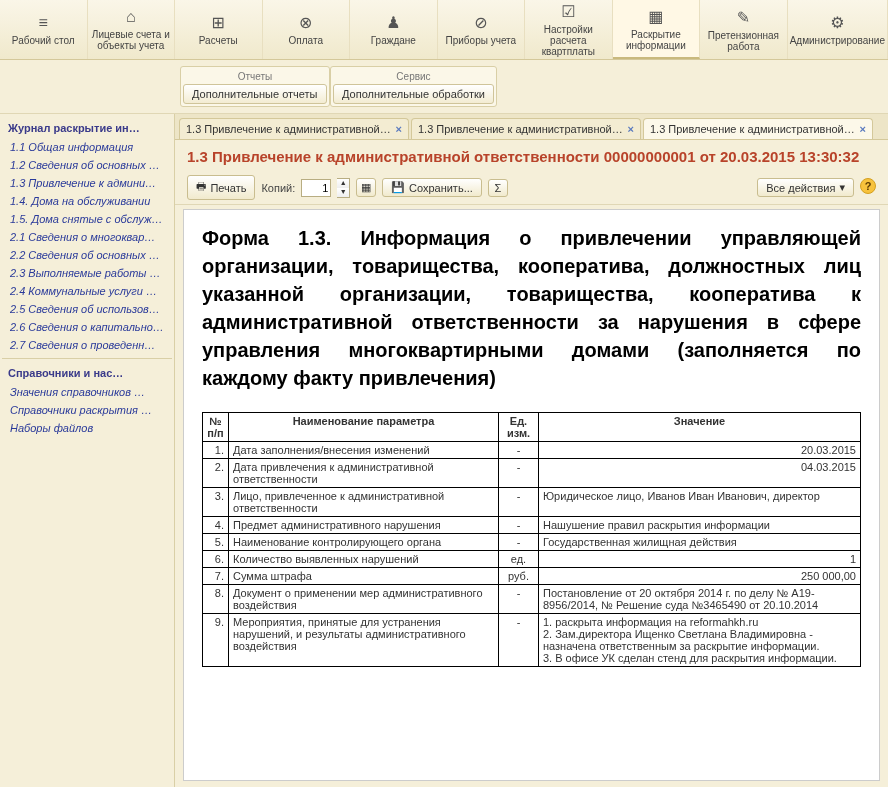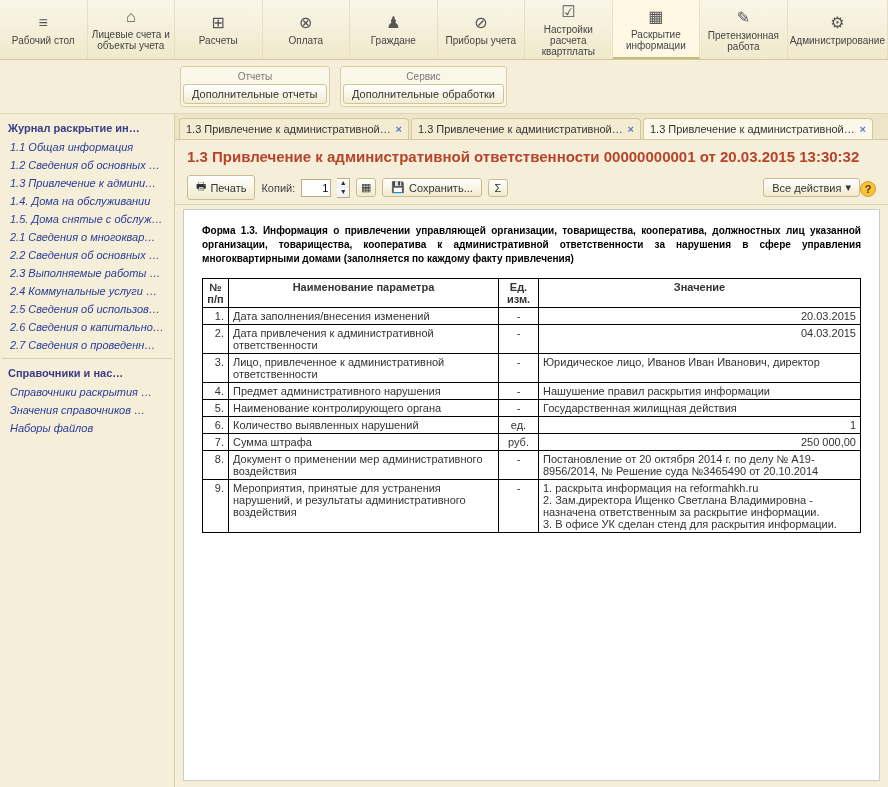--- a/index.html
+++ b/index.html
@@ -37,21 +37,20 @@
     border-bottom: 2px solid #c9b97d;
   }
   .top-nav-item .icon {
     font-size: 16px;
     margin-bottom: 3px;
     color: #555;
   }
   .sub-bar {
     display: flex;
     padding: 6px 180px 6px 180px;
-    gap: 10px;
     background: #f5efd9;
     border-bottom: 1px solid #e0d7b5;
   }
   .sub-group {
     background: #fbf7e8;
     border: 1px solid #d9cfa6;
     border-radius: 3px;
     padding: 2px;
     min-width: 150px;
   }
@@ -186,35 +185,35 @@
   }
   .spinner span {
     width: 12px;
     height: 9px;
     background: linear-gradient(#fff, #eee);
     font-size: 7px;
     line-height: 8px;
     text-align: center;
     cursor: pointer;
   }
-  .right-actions { margin-left: auto; display: flex; gap: 0; align-items: flex-end; }
+  .right-actions { margin-left: auto; display: flex; gap: 6px; align-items: flex-start; }
   .doc-body {
     background: #fff;
     margin: 4px 8px 8px 8px;
     border: 1px solid #ccc;
     padding: 14px 18px;
     flex: 1;
     overflow: auto;
   }
   .form-heading {
-    font-size: 10px;
+    font-size: 20px;
     font-weight: bold;
     color: #000;
     text-align: justify;
-    margin-bottom: 12px;
+    margin-bottom: 20px;
     line-height: 1.4;
   }
   .data-table {
     width: 100%;
     border-collapse: collapse;
     font-size: 11px;
   }
   .data-table th, .data-table td {
     border: 1px solid #000;
     padding: 2px 4px;
@@ -314,22 +313,22 @@
         <div class="side-item">2.2 Сведения об основных …</div>
         <div class="side-item">2.3 Выполняемые работы …</div>
         <div class="side-item">2.4 Коммунальные услуги …</div>
         <div class="side-item">2.5 Сведения об использов…</div>
         <div class="side-item">2.6 Сведения о капитально…</div>
         <div class="side-item">2.7 Сведения о проведенн…</div>
       </div>
     <div class="side-divider"></div>
     <div class="side-header">Справочники и нас…</div>
     <div id="side-list-2">
+        <div class="side-item">Значения справочников …</div>
         <div class="side-item">Справочники раскрытия …</div>
-        <div class="side-item">Значения справочников …</div>
         <div class="side-item">Наборы файлов</div>
       </div>
   </div>
 
   <div class="content">
     <div class="doc-tabs" id="doc-tabs">
         <div class="doc-tab">
           <span class="tab-text">1.3 Привлечение к административной отв…</span>
           <span class="close">×</span>
         </div>

